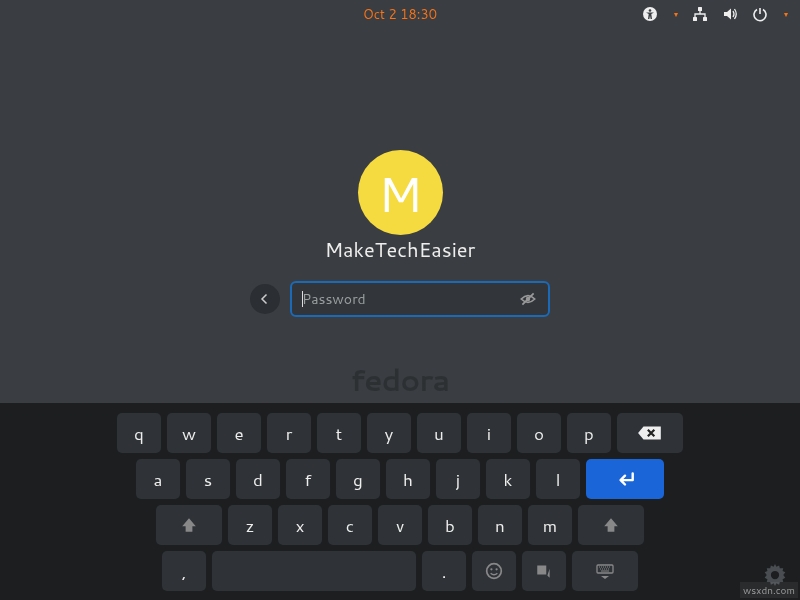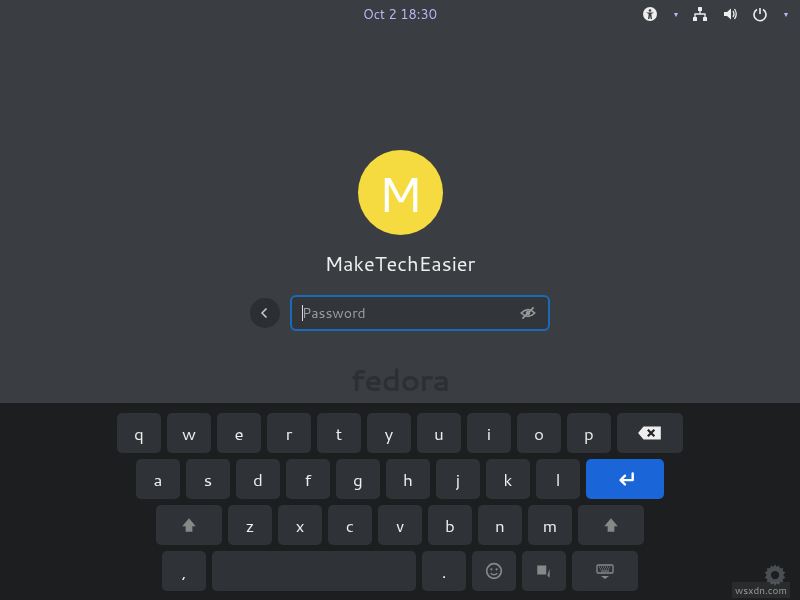--- a/index.html
+++ b/index.html
@@ -1,27 +1,27 @@
 <!DOCTYPE html>
 <html><head>
   <meta charset="utf-8">
   <style>
     * { margin: 0; padding: 0; box-sizing: border-box; font-family: Cantarell, -apple-system, BlinkMacSystemFont, sans-serif; }
     body { width: 800px; height: 600px; background: #3a3e42; overflow: hidden; color: #eeeeec; position: relative; }
     
-    .topbar { position: absolute; top: 0; left: 0; right: 0; height: 28px; display: flex; align-items: center; justify-content: center; color: #c4b5fd; font-size: 13px; font-weight: 500; }
+    .topbar { position: absolute; top: 0; left: 0; right: 0; height: 28px; display: flex; align-items: center; justify-content: center; color: #f97316; font-size: 13px; font-weight: 500; }
     .topbar-clock { position: absolute; left: 50%; transform: translateX(-50%); }
     .topbar-right { position: absolute; right: 12px; display: flex; align-items: center; gap: 14px; }
     .topbar-icon { width: 16px; height: 16px; display: flex; align-items: center; justify-content: center; fill: #eeeeec; }
     .tri-down { font-size: 8px; margin-left: 2px; }
     
     .login-area { position: absolute; top: 150px; left: 0; right: 0; display: flex; flex-direction: column; align-items: center; }
     .avatar { width: 85px; height: 85px; border-radius: 50%; background: #f5db3f; display: flex; align-items: center; justify-content: center; }
     .avatar-letter { color: #fff; font-size: 48px; font-weight: 300; }
-    .username { margin-top: 14px; font-size: 20px; font-weight: 400; color: #eeeeec; }
+    .username { margin-top: 0; font-size: 20px; font-weight: 400; color: #eeeeec; }
     
     .password-row { margin-top: 18px; display: flex; align-items: center; gap: 10px; }
     .back-btn { width: 30px; height: 30px; border-radius: 50%; background: #2b2e32; display: flex; align-items: center; justify-content: center; cursor: pointer; }
     .back-btn svg { fill: #ccc; }
     .password-field { width: 260px; height: 36px; background: rgba(0,0,0,0.12); border: 2px solid #1a6ab8; border-radius: 6px; display: flex; align-items: center; padding: 8px 10px; position: relative; }
     .password-cursor { position: absolute; left: 10px; top: 8px; bottom: 8px; width: 1px; background: #ddd; }
     .password-input { flex: 1; background: transparent; border: none; outline: none; color: #eee; font-size: 14px; }
     .password-input::placeholder { color: #9a9e9f; }
     .eye-btn { width: 20px; height: 20px; display: flex; align-items: center; justify-content: center; cursor: pointer; }
     .eye-btn svg { fill: #aaa; }
@@ -33,21 +33,21 @@
     .key { background: #2f3337; color: #eeeeec; border-radius: 5px; height: 40px; min-width: 44px; display: flex; align-items: center; justify-content: center; font-size: 17px; cursor: pointer; padding: 0 6px; }
     .key-wide { min-width: 66px; }
     .key-wider { min-width: 78px; }
     .key-enter { background: #1a66d8; min-width: 78px; }
     .key-enter svg { fill: #fff; }
     .key svg.grey { fill: #888; }
     
     .settings-corner { position: absolute; right: 14px; bottom: 14px; width: 22px; height: 22px; }
     .settings-corner svg { fill: #555; }
     
-    .site-watermark { position: absolute; right: 10px; bottom: 2px; font-size: 10px; color: #999; background: rgba(255,255,255,0.06); padding: 1px 3px; }
+    .site-watermark { position: absolute; right: 2px; bottom: 2px; font-size: 10px; color: #999; background: rgba(255,255,255,0.06); padding: 1px 3px; }
   </style>
 </head>
 <body>
 
 <div class="topbar">
   <div class="topbar-clock">Oct 2  18:30</div>
   <div class="topbar-right">
     <span class="topbar-icon">
       <svg viewBox="0 0 16 16" width="16" height="16">
           <circle cx="8" cy="8" r="7" fill="#eee"></circle>

